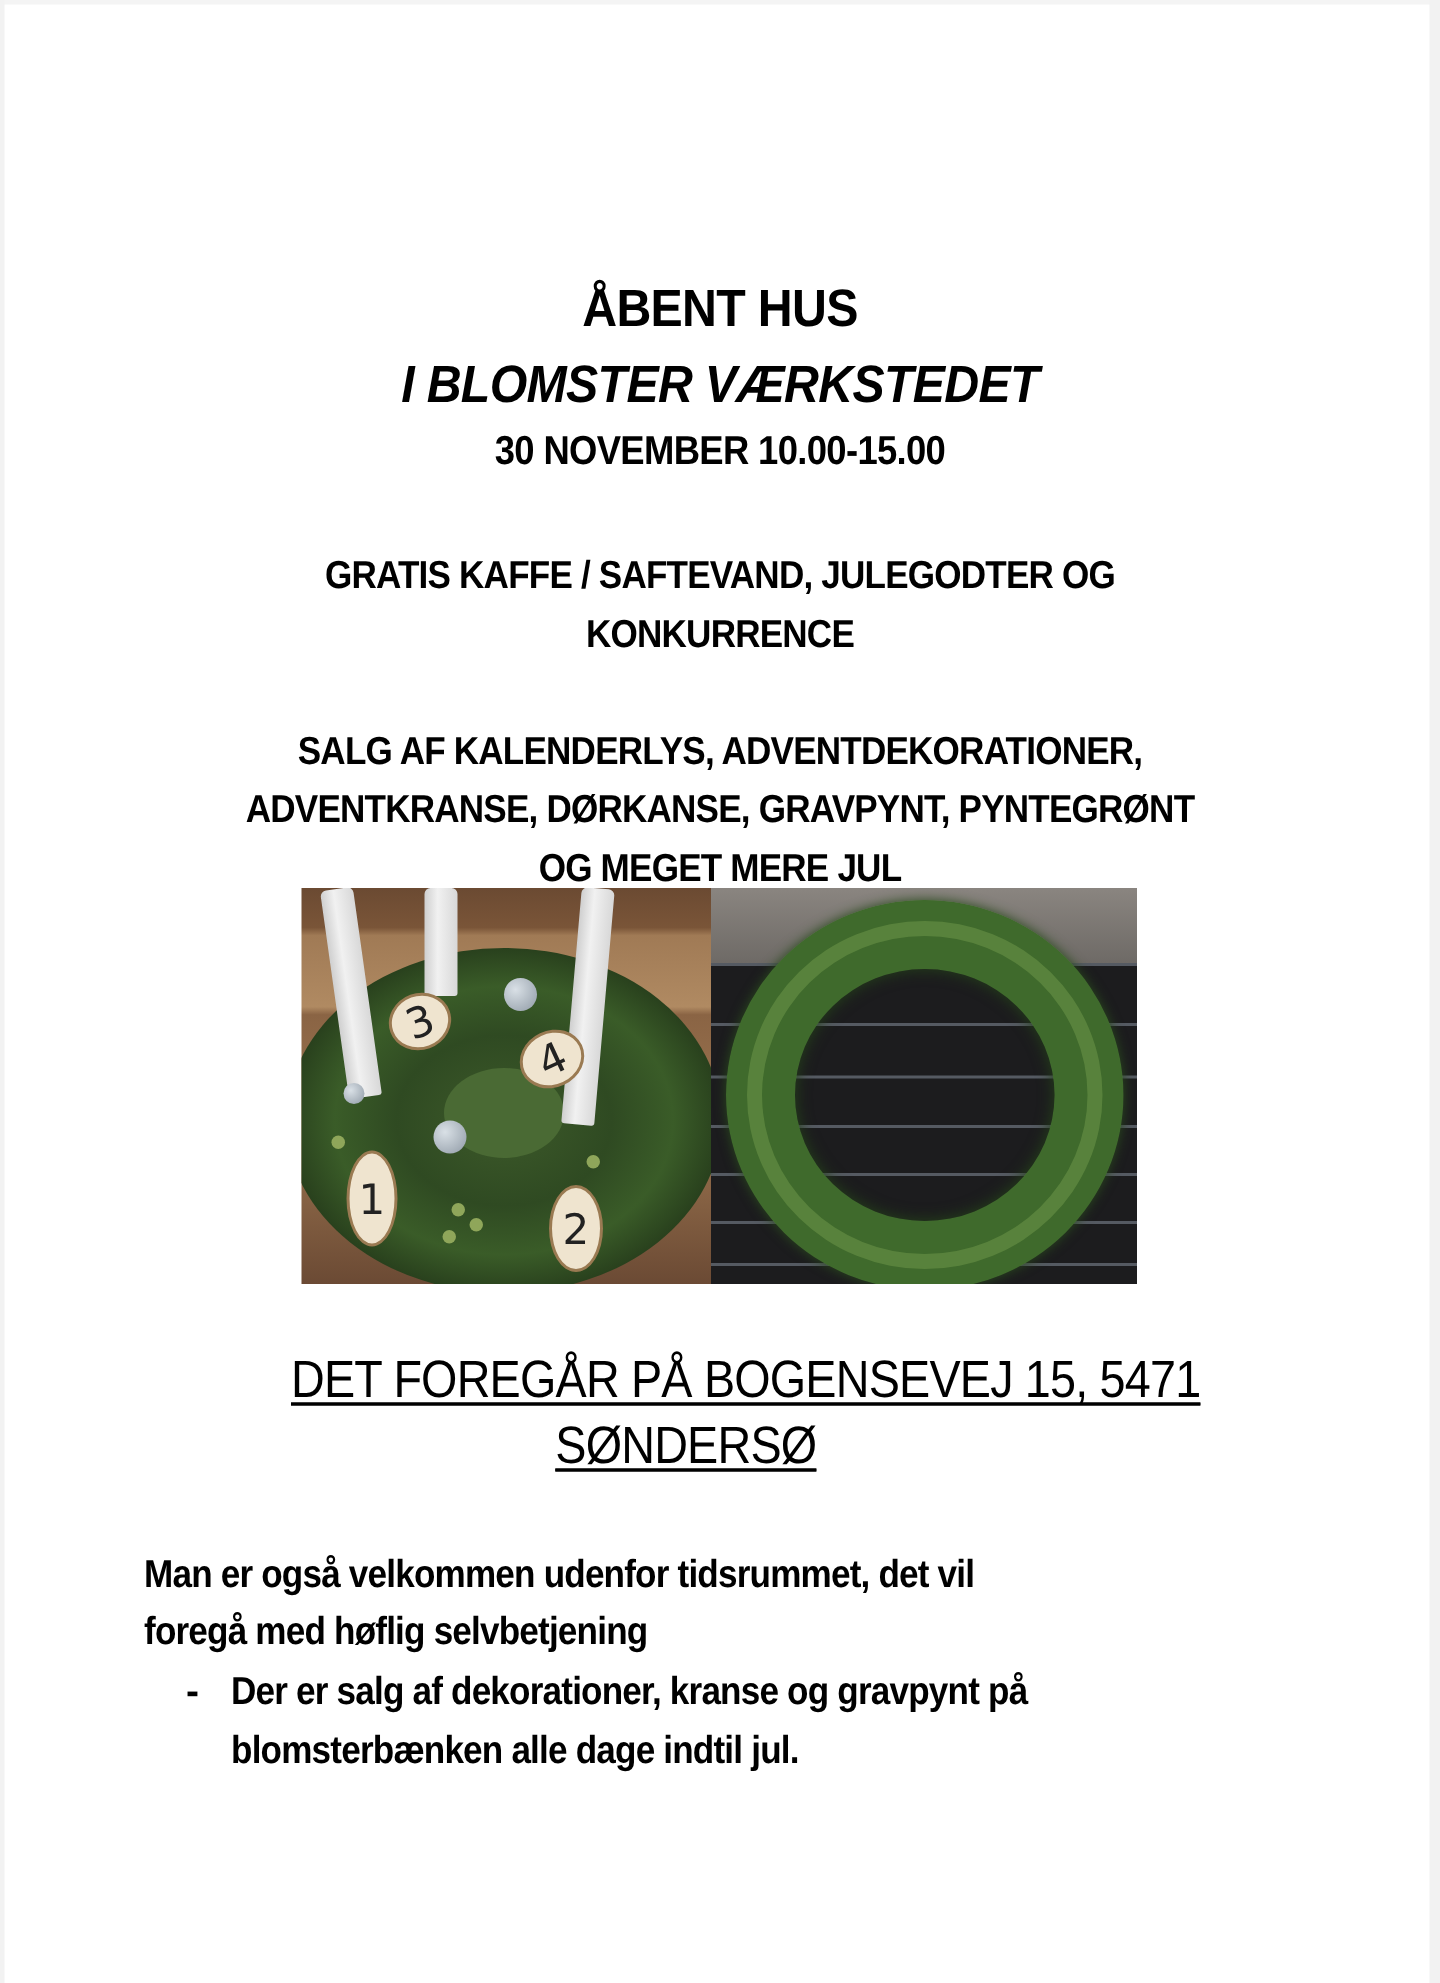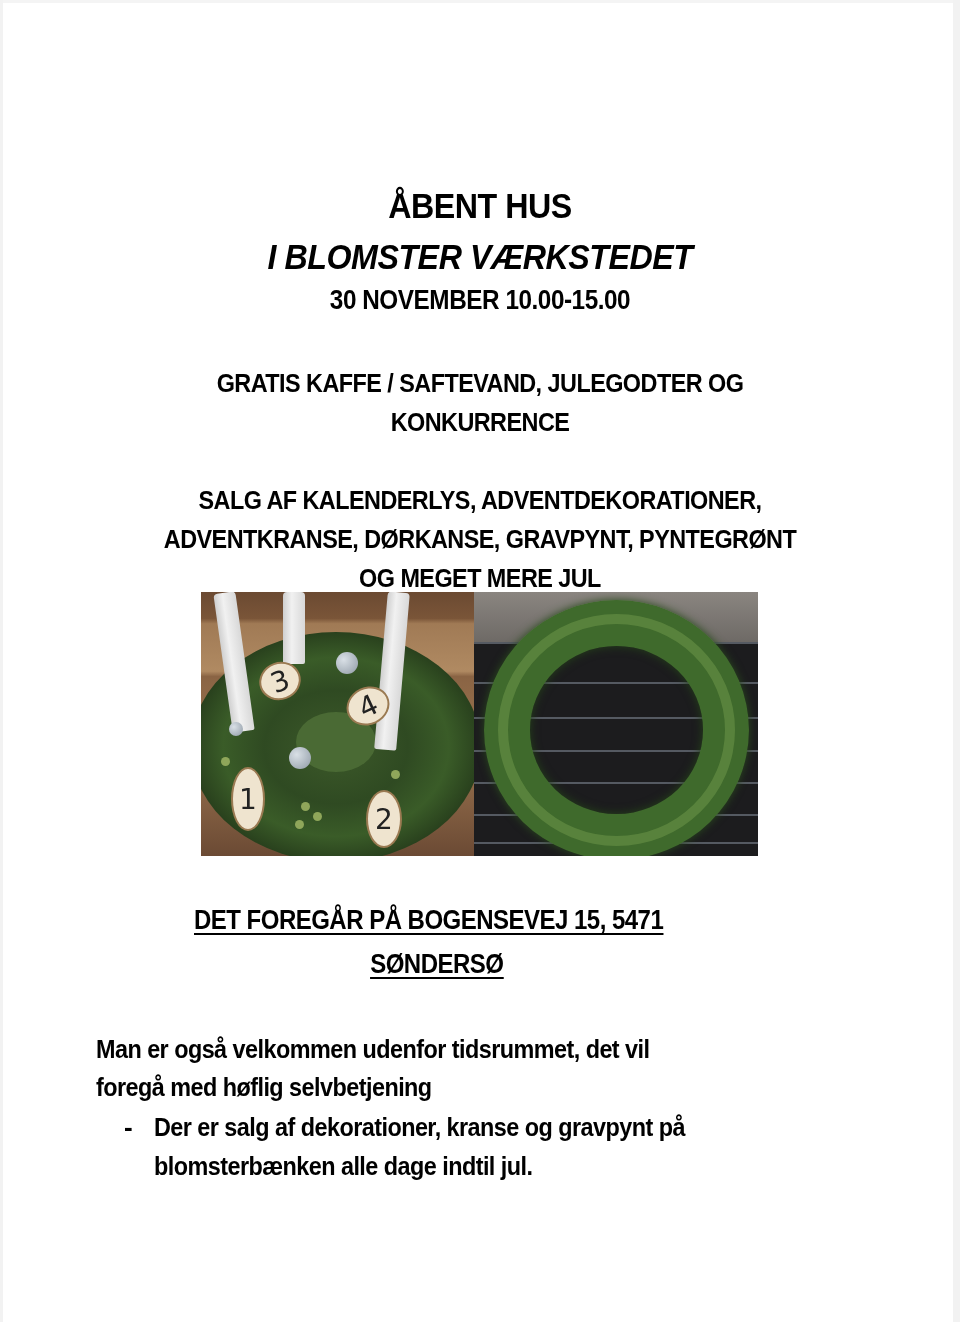--- a/index.html
+++ b/index.html
@@ -20,21 +20,21 @@
     .photos { position: absolute; left: 201px; top: 592px; width: 557px; height: 264px; display: flex; }
     .photo { position: relative; height: 264px; overflow: hidden; }
     .photo-left { width: 273px; background: linear-gradient(180deg, #6b4a32 0%, #7a5538 10%, #a07a55 12%, #b08a62 30%, #8a6444 32%, #9c7550 60%, #6b4a34 100%); }
     .photo-right { width: 284px; background: #1c1c1e; }
     .plank { position: absolute; left: 0; width: 100%; height: 2px; background: #555a62; }
     .wreath-ring { position: absolute; border-radius: 50%; }
     .candle { position: absolute; width: 22px; background: linear-gradient(90deg, #cfcfcf, #f1f1f1 40%, #d8d8d8); border-radius: 4px 4px 2px 2px; }
     .tag { position: absolute; width: 34px; height: 48px; border-radius: 50%; background: #efe4cf; border: 2px solid #9a7a52; display: flex; align-items: center; justify-content: center; font-size: 28px; font-family: "DejaVu Sans", sans-serif; color: #222; }
     .ball { position: absolute; width: 22px; height: 22px; border-radius: 50%; background: radial-gradient(circle at 35% 35%, #d9e0e6, #8f9aa5); }
     .berry { position: absolute; width: 9px; height: 9px; border-radius: 50%; background: #8fa65a; }
-    .address { position: absolute; left: 194px; top: 898px; font-size: 27px; font-weight: bold; line-height: 44px; letter-spacing: -0.6px; }
+    .address { position: absolute; left: 194px; top: 898px; font-size: 35px; font-weight: normal; line-height: 44px; letter-spacing: -0.6px; }
     .address span { text-decoration: underline; text-decoration-thickness: 2px; text-underline-offset: 4px; }
     .address .line1 { display: block; transform-origin: left; transform: scaleX(0.89); }
     .address .line2 { display: block; padding-left: 198px; transform-origin: left; transform: scaleX(0.89); }
     .body-text { position: absolute; left: 96px; top: 1030px; font-size: 26px; font-weight: bold; line-height: 38px; letter-spacing: -0.6px; width: 820px; transform-origin: left; transform: scaleX(0.9); }
     .bullet { position: absolute; left: 124px; top: 1108px; font-size: 26px; font-weight: bold; line-height: 39px; letter-spacing: -0.6px; }
     .bullet-text { position: absolute; left: 154px; top: 1108px; font-size: 26px; font-weight: bold; line-height: 39px; letter-spacing: -0.6px; width: 760px; transform-origin: left; transform: scaleX(0.9); }
   </style>
 </head>
 <body>
 

